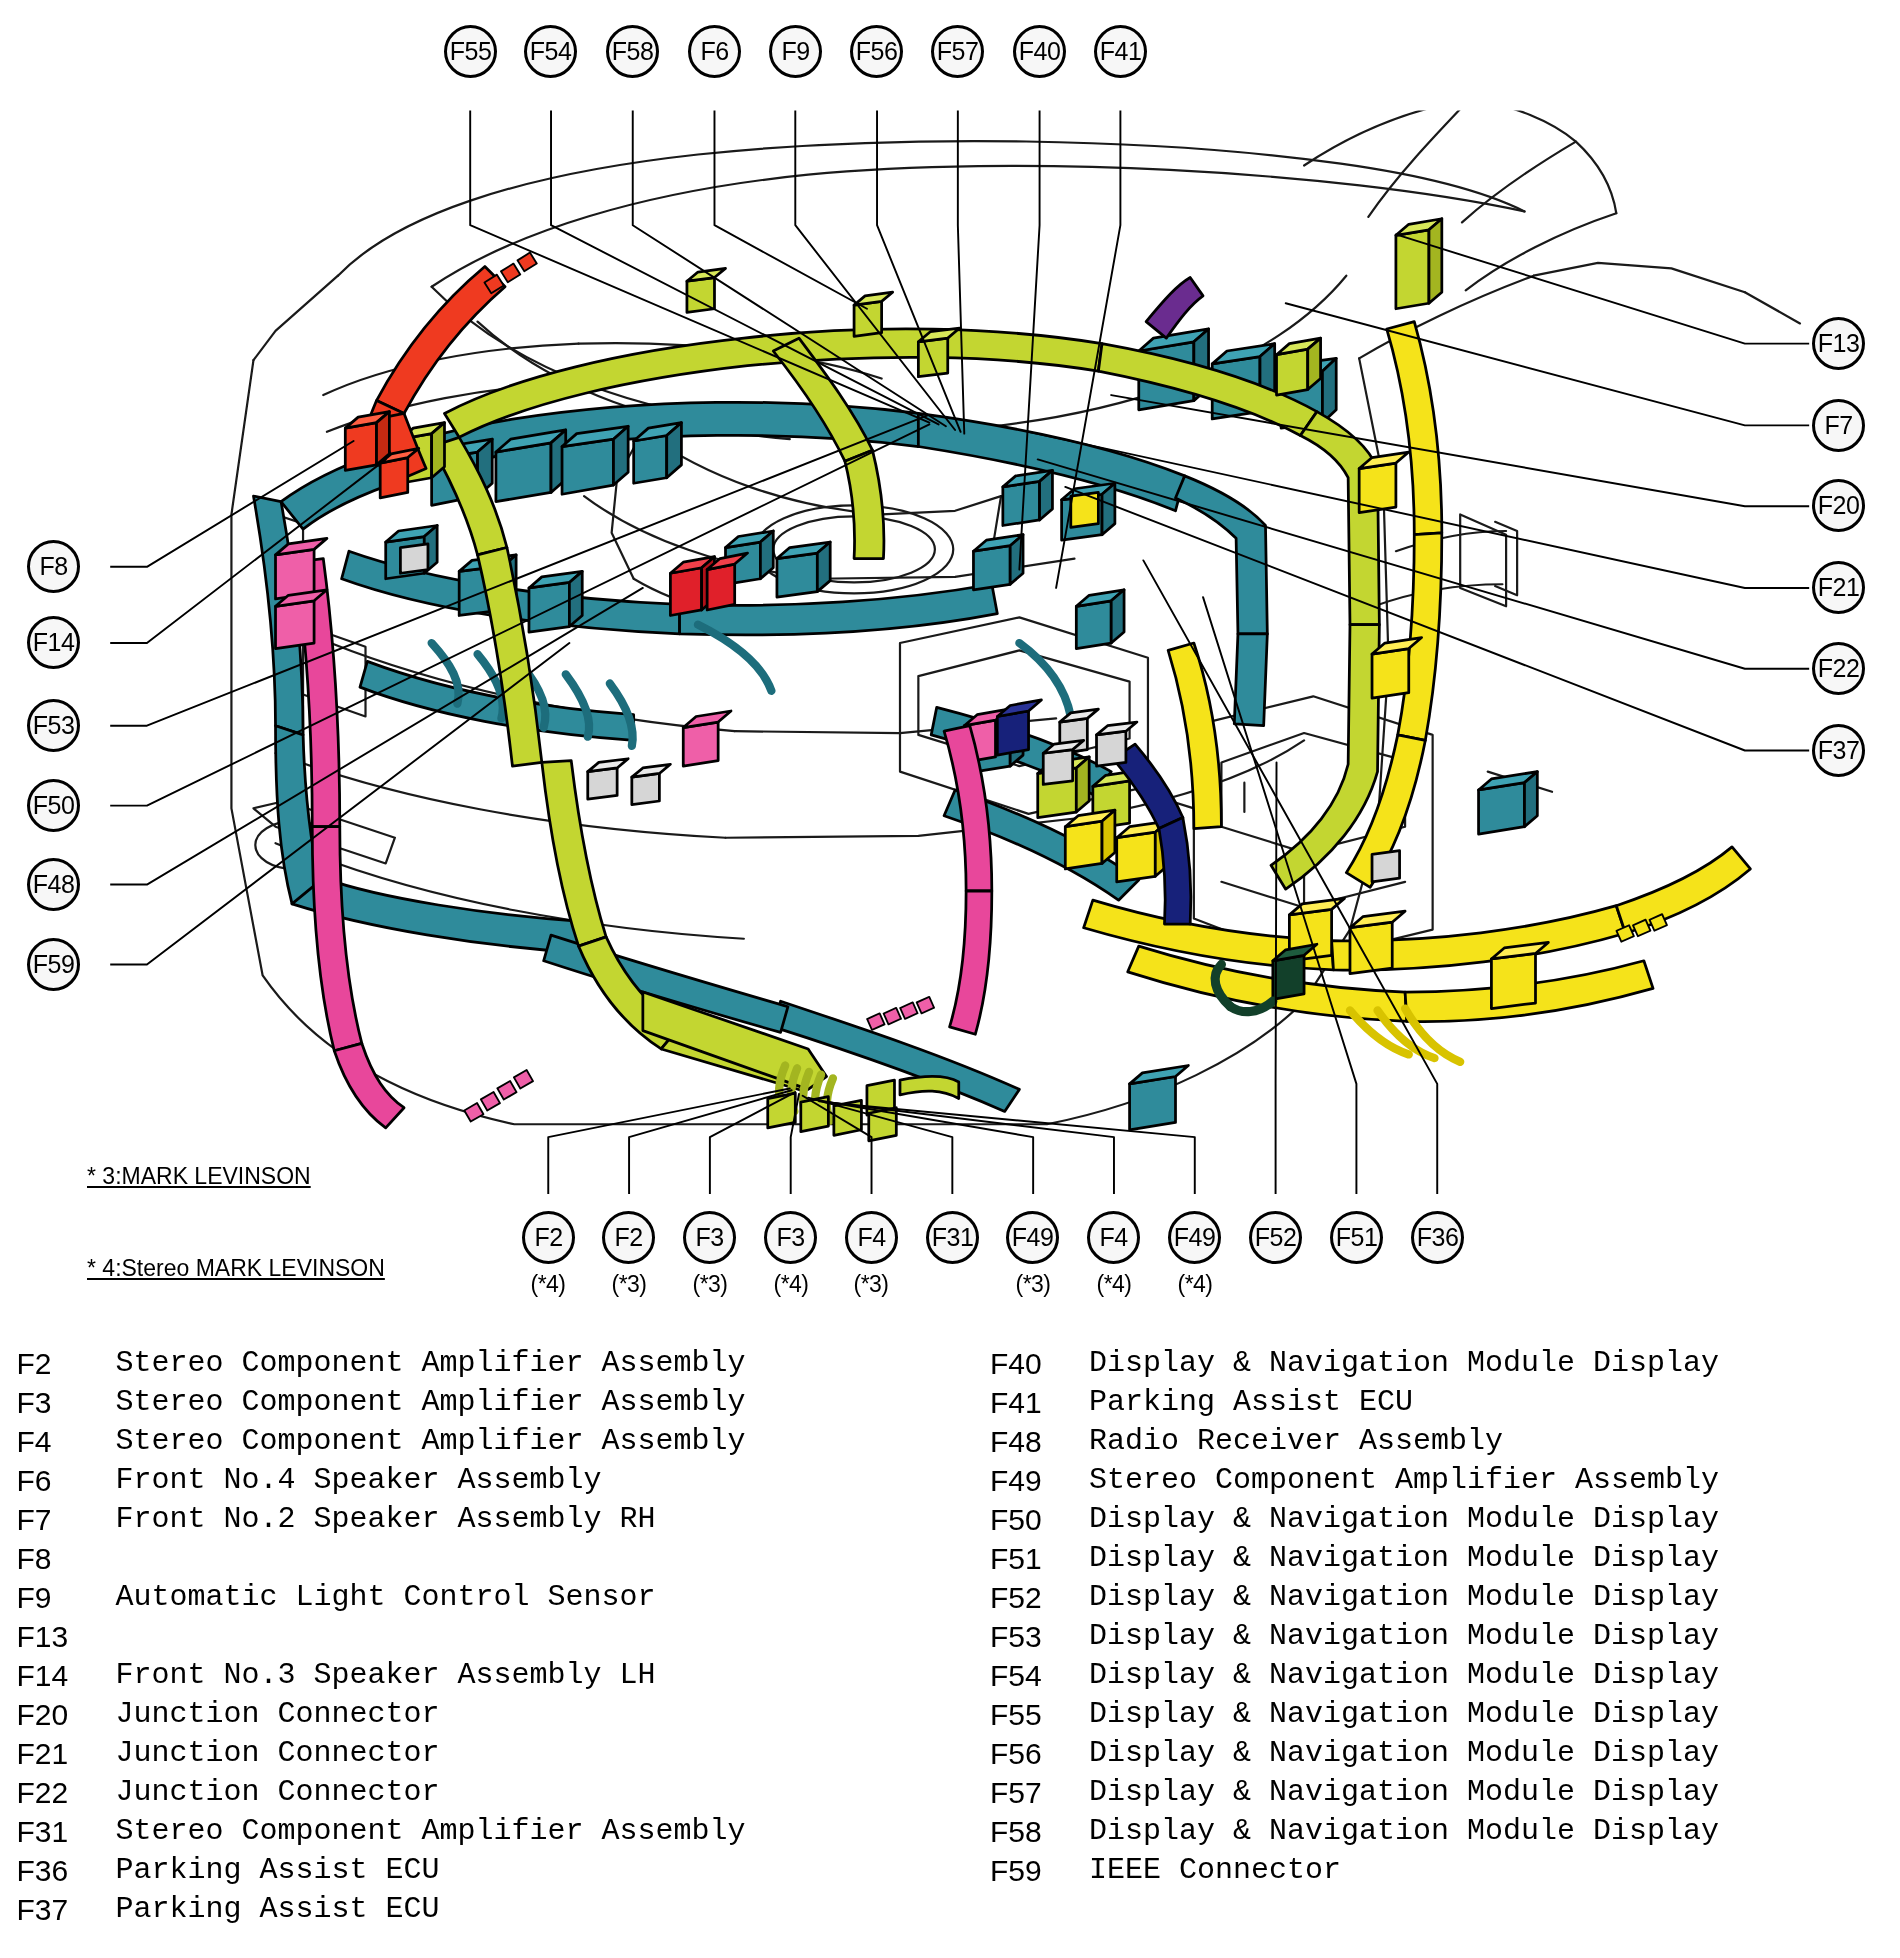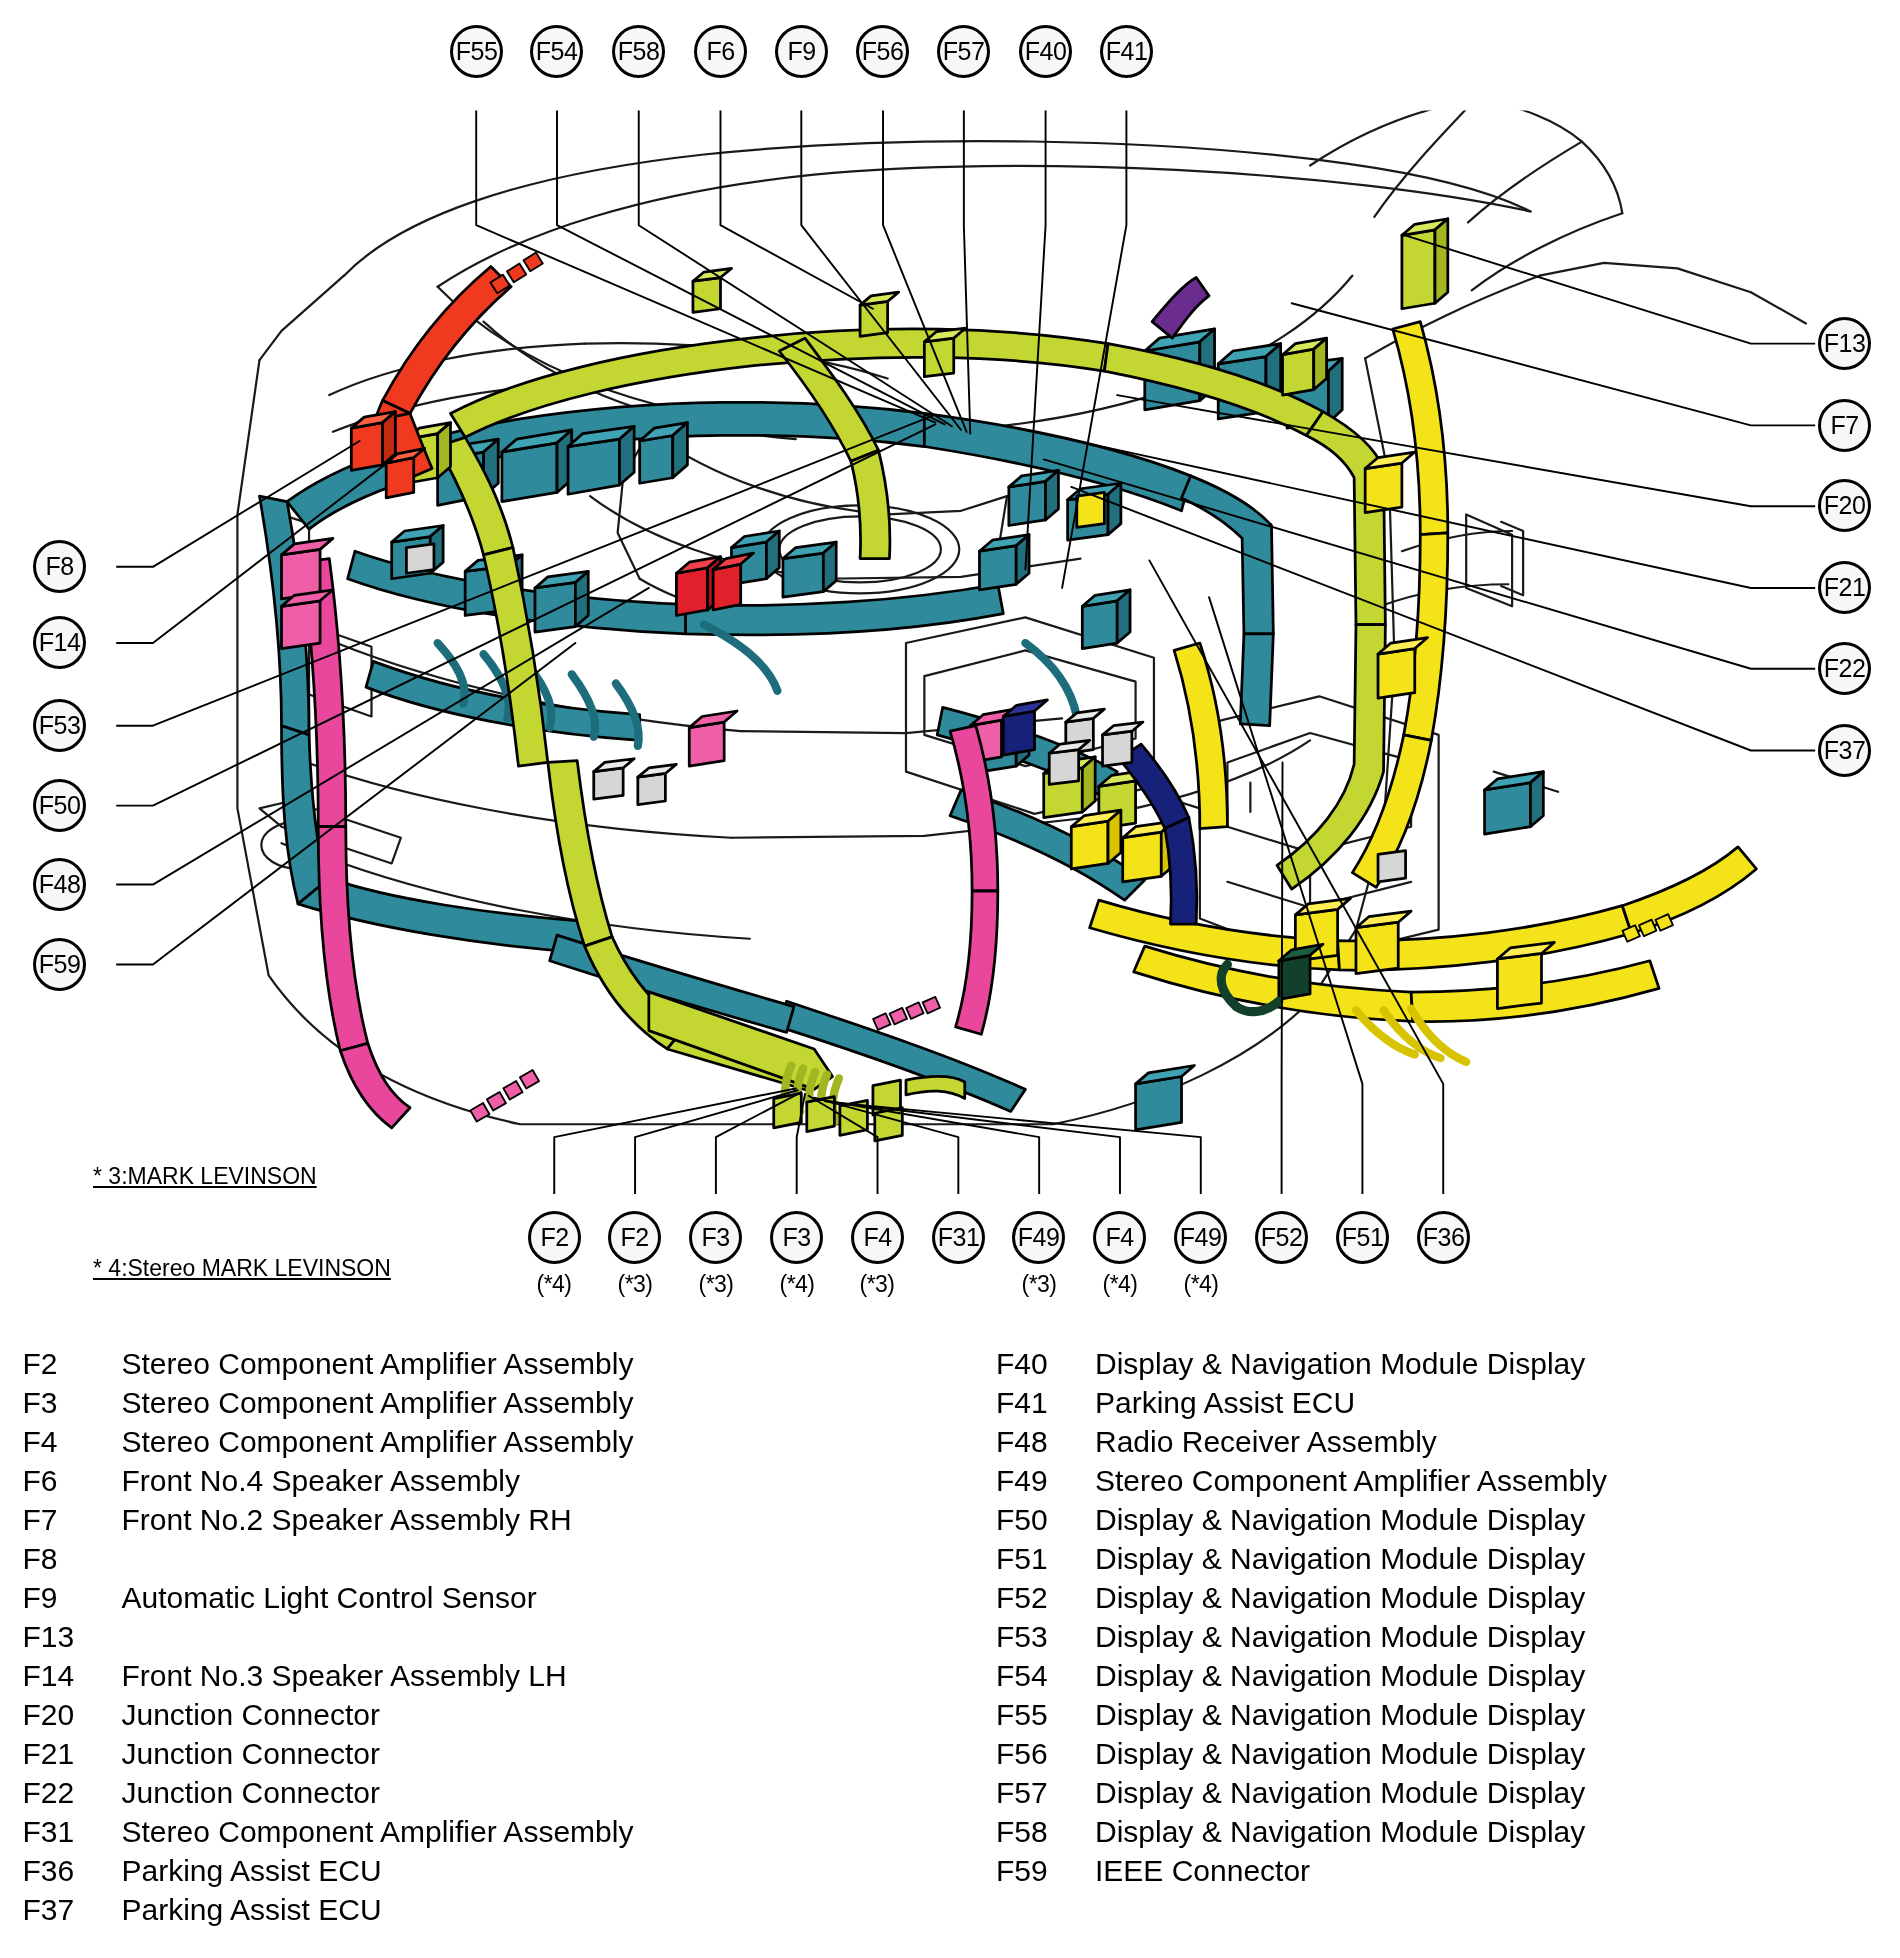--- a/index.html
+++ b/index.html
@@ -4,21 +4,21 @@
 <title>Wiring Harness Routing Diagram</title>
 <style>
   html,body{margin:0;padding:0;background:#ffffff;}
   body{
     width:1901px;height:1959px;
     font-family:"Liberation Sans","DejaVu Sans",sans-serif;
     color:#000;
     position:relative;
     overflow:hidden;
   }
-  #stage{position:absolute;left:0;top:0;width:1694px;height:1959px;margin-left:6px;}
+  #stage{position:absolute;left:0;top:0;width:1694px;height:1959px;}
   #art{position:absolute;left:0;top:0;width:1901px;height:1332px;}
   .callout-layer{position:absolute;left:0;top:0;width:1901px;height:1332px;}
 
   
   .cal{
     position:absolute;
     width:53px;height:53px;
     border:3.7px solid #000;
     border-radius:50%;
     background:#f7f7f7;
@@ -57,21 +57,21 @@
   #legcol-right{left:990px;}
   .legrow{
     height:39px;
     display:flex;
     align-items:flex-start;
     font-size:30px;
     line-height:39px;
     white-space:nowrap;
   }
   .legcode{width:99px;flex:0 0 99px;}
-  .legdesc{flex:0 0 auto;}
+  .legdesc{flex:0 0 auto;font-family:Liberation Mono, monospace;}
 </style>
 </head>
 <body>
 
 <div id="stage">
 
   <svg id="art" viewBox="0 0 2070 1450">
     <defs>
       <clipPath id="panelclip">
           <rect x="120" y="120" width="1850" height="1180"></rect>

